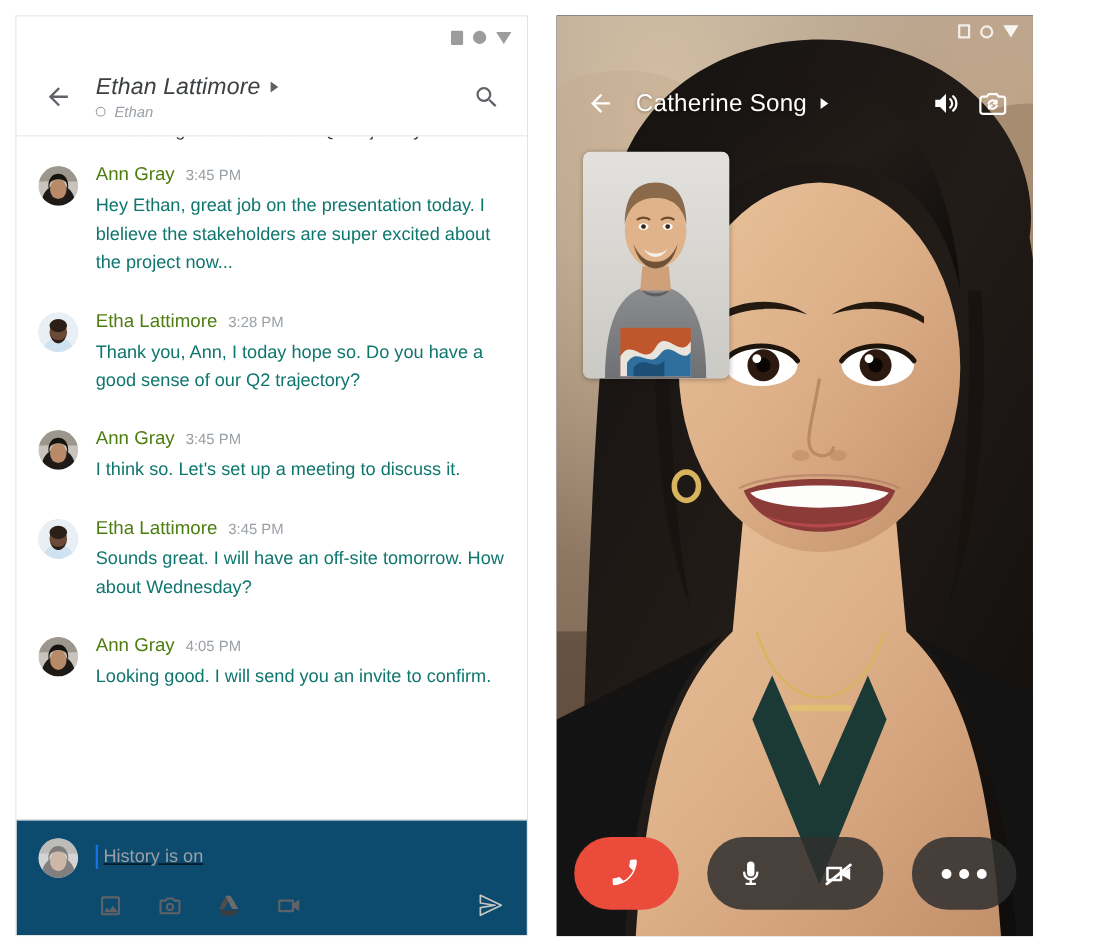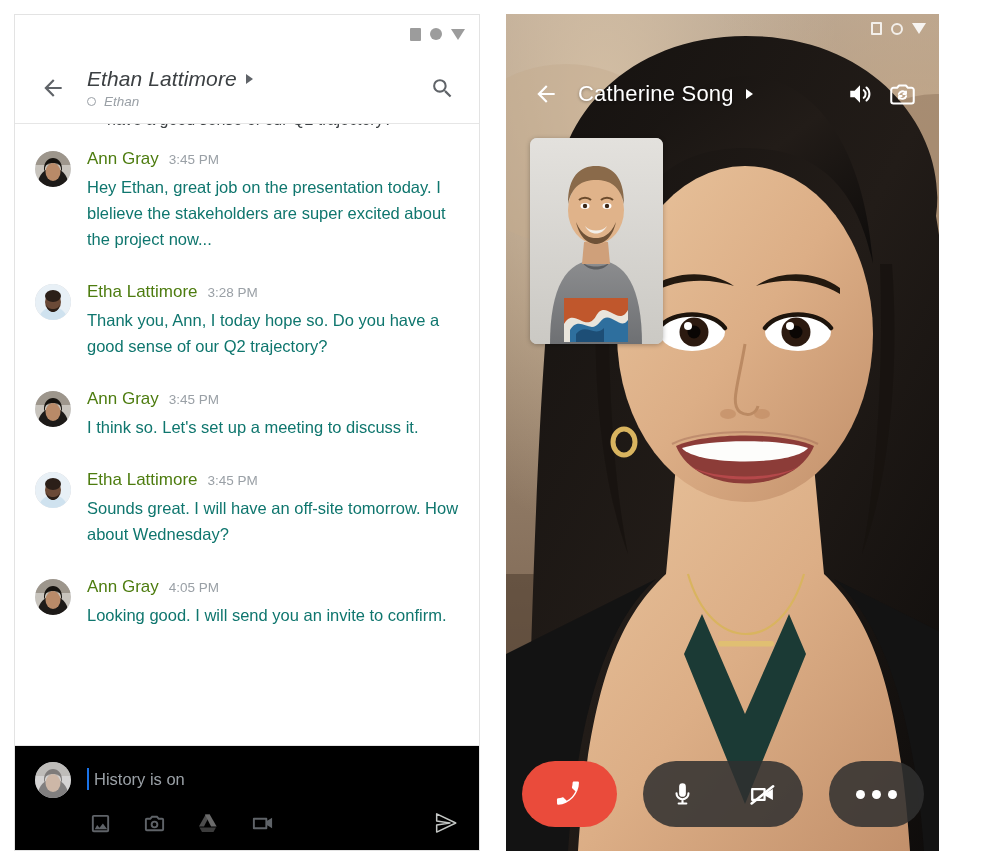--- a/index.html
+++ b/index.html
@@ -81,21 +81,21 @@
   .msg-body { flex: 1; min-width: 0; }
   .meta { display: flex; align-items: baseline; gap: 10px; margin-bottom: 5px; }
   .sender { font-size: 17px; color: #4d7c0f; }
   .time { font-size: 13.5px; color: #9aa0a6; }
   .text { font-size: 16.5px; line-height: 26px; color: #0f766e; }
 
   .composer {
     flex: none;
     border-top: 1px solid #e6e6e6;
     padding: 14px 18px 12px 20px;
-    background: #000000;
+    background: #0c4a6e;
     text-decoration: underline;
   }
   .composer-top { display: flex; align-items: center; gap: 16px; }
   .caret {
     width: 2px; height: 22px; background: #1a73e8; flex: none; margin-right: -11px;
   }
   .placeholder { font-size: 16.5px; color: #9aa0a6; }
   .composer-bottom {
     display: flex; align-items: center; margin-top: 10px;
     padding-left: 52px;

